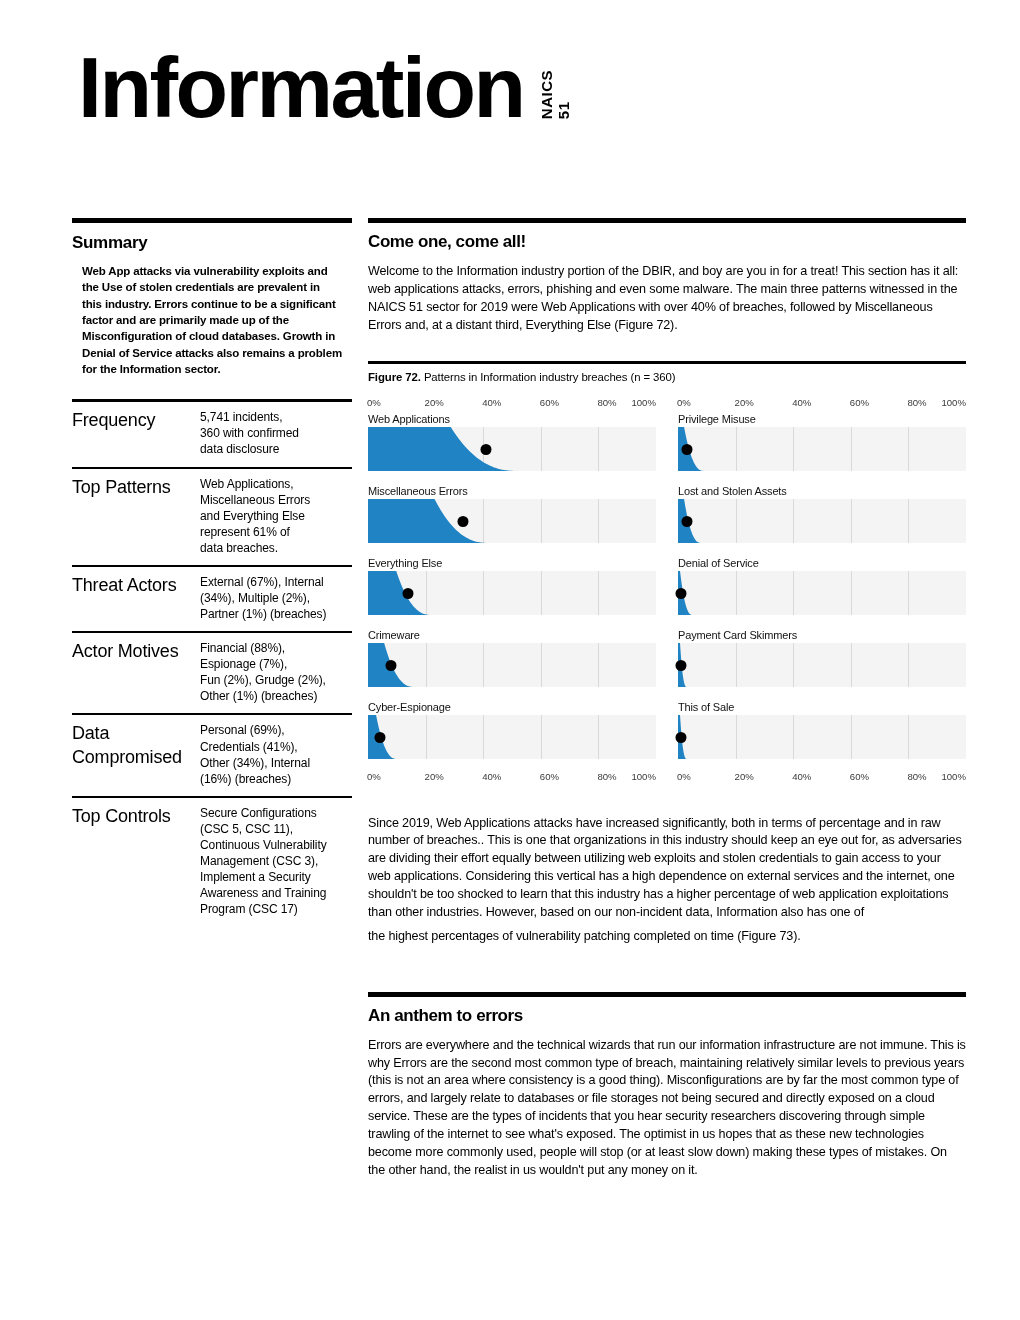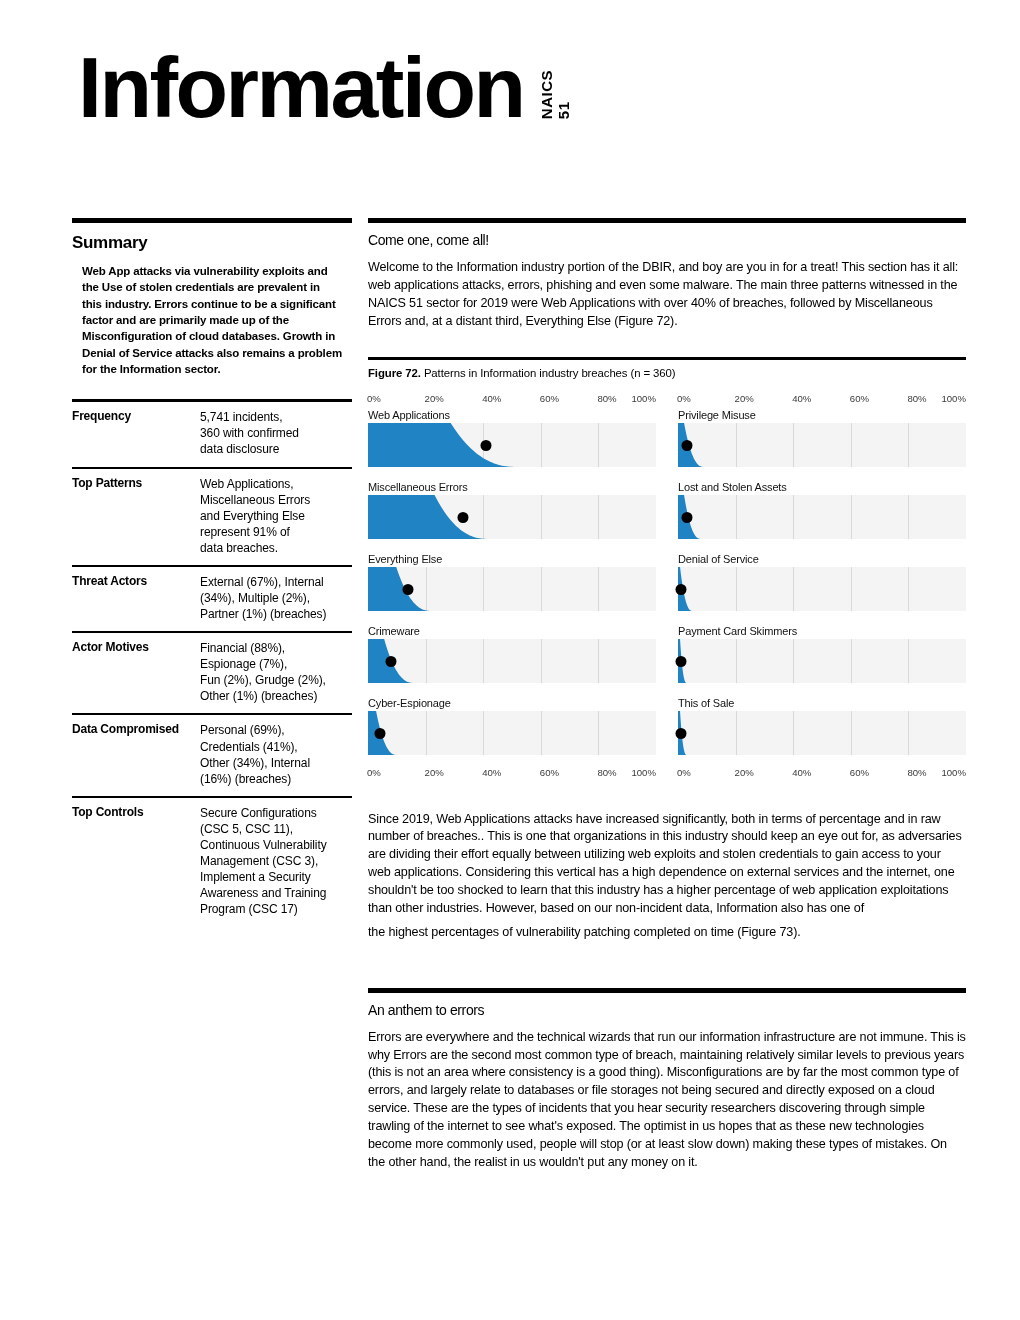--- a/index.html
+++ b/index.html
@@ -75,22 +75,22 @@
     width: 100%;
   }
 
   h2.section-head {
     font-size: 17px;
     font-weight: 700;
     margin: 10px 0 9px 0;
     letter-spacing: -0.3px;
   }
   h2.section-head-r {
-    font-size: 14px;
-    font-weight: 400;
+    font-size: 17px;
+    font-weight: 700;
     margin: 9px 0 11px 0;
     letter-spacing: -0.4px;
   }
 
   .summary-body {
     font-size: 11.5px;
     font-weight: 700;
     line-height: 1.42;
     letter-spacing: -0.15px;
     margin: 10px;
@@ -103,22 +103,22 @@
     border-collapse: collapse;
   }
   .facts tr td {
     vertical-align: top;
     padding: 7px 0 9px 0;
     border-top: 2.5px solid #000;
   }
   .facts tr:first-child td { border-top: 3px solid #000; }
   .facts td.k {
     width: 122px;
-    font-size: 12px;
-    font-weight: 700;
+    font-size: 18px;
+    font-weight: 400;
     letter-spacing: -0.2px;
     line-height: 1.3;
     padding-right: 6px;
   }
   .facts td.v {
     font-size: 12px;
     font-weight: 400;
     line-height: 1.34;
     letter-spacing: -0.1px;
     white-space: pre-line;
@@ -263,21 +263,21 @@
           <td class="k">Frequency</td>
           <td class="v">5,741 incidents,
 360 with confirmed
 data disclosure</td>
         </tr>
         <tr>
           <td class="k">Top Patterns</td>
           <td class="v">Web Applications,
 Miscellaneous Errors
 and Everything Else
-represent 91% of
+represent 61% of
 data breaches.</td>
         </tr>
         <tr>
           <td class="k">Threat Actors</td>
           <td class="v">External (67%), Internal
 (34%), Multiple (2%),
 Partner (1%) (breaches)</td>
         </tr>
         <tr>
           <td class="k">Actor Motives</td>

